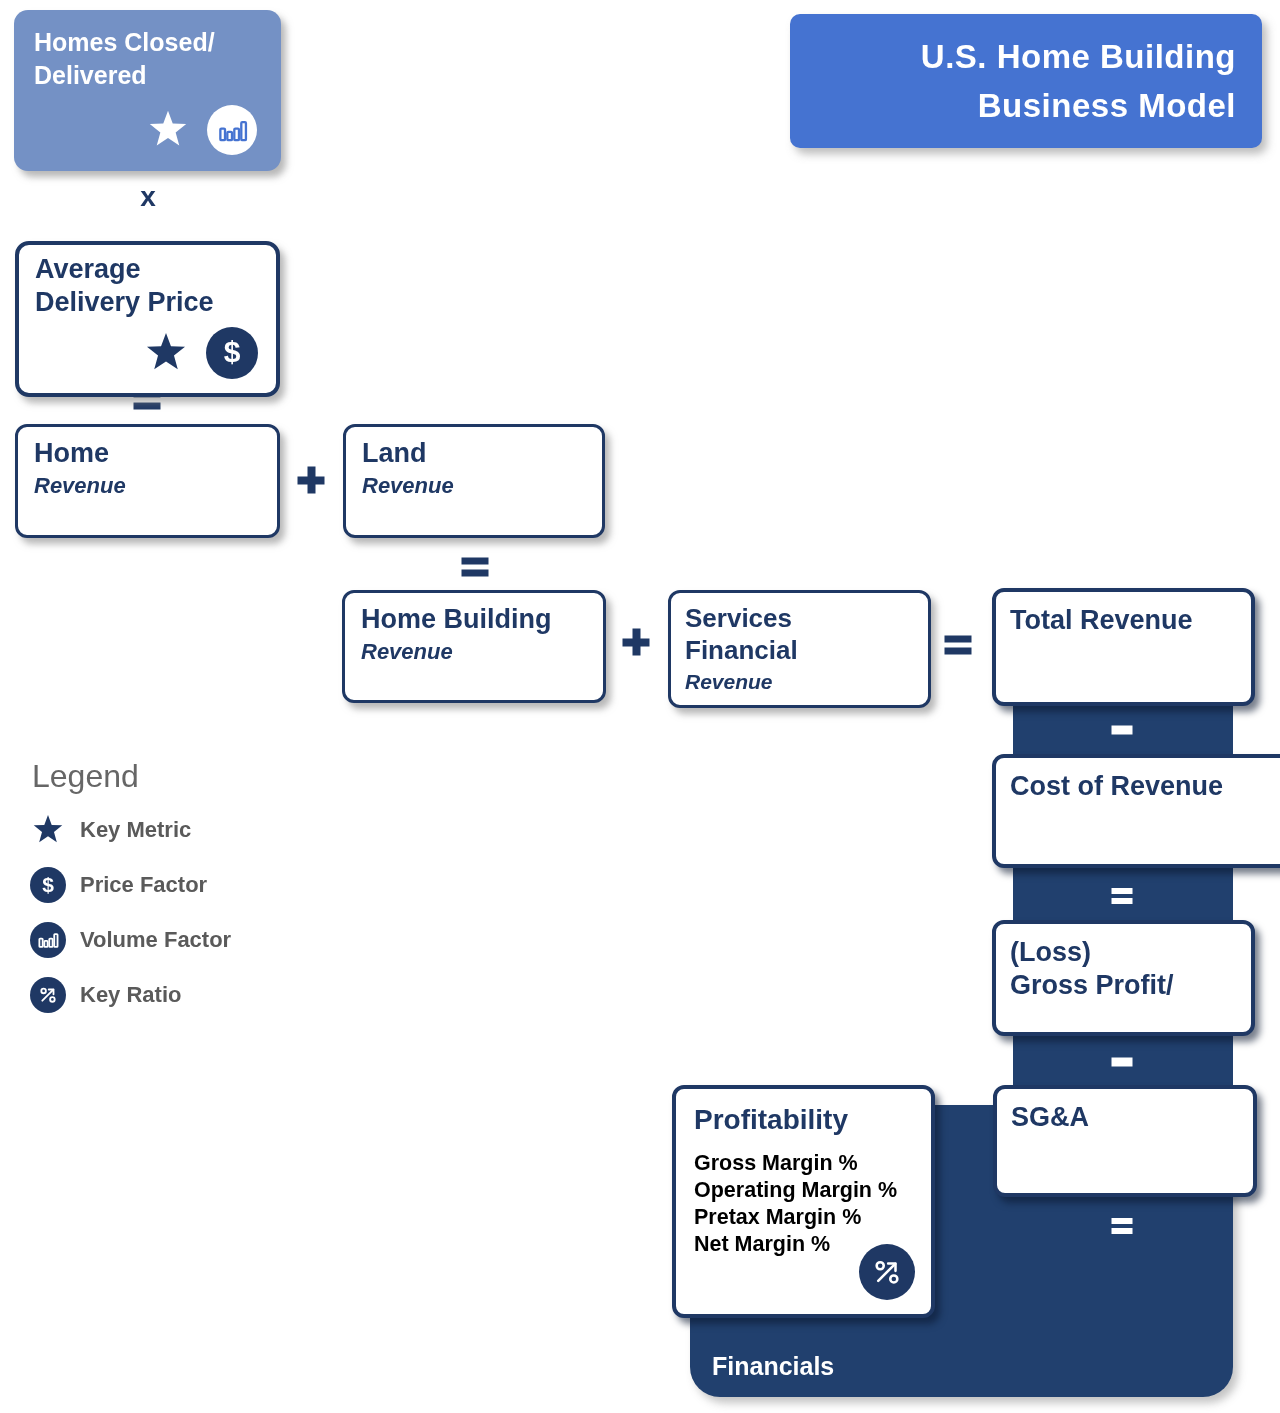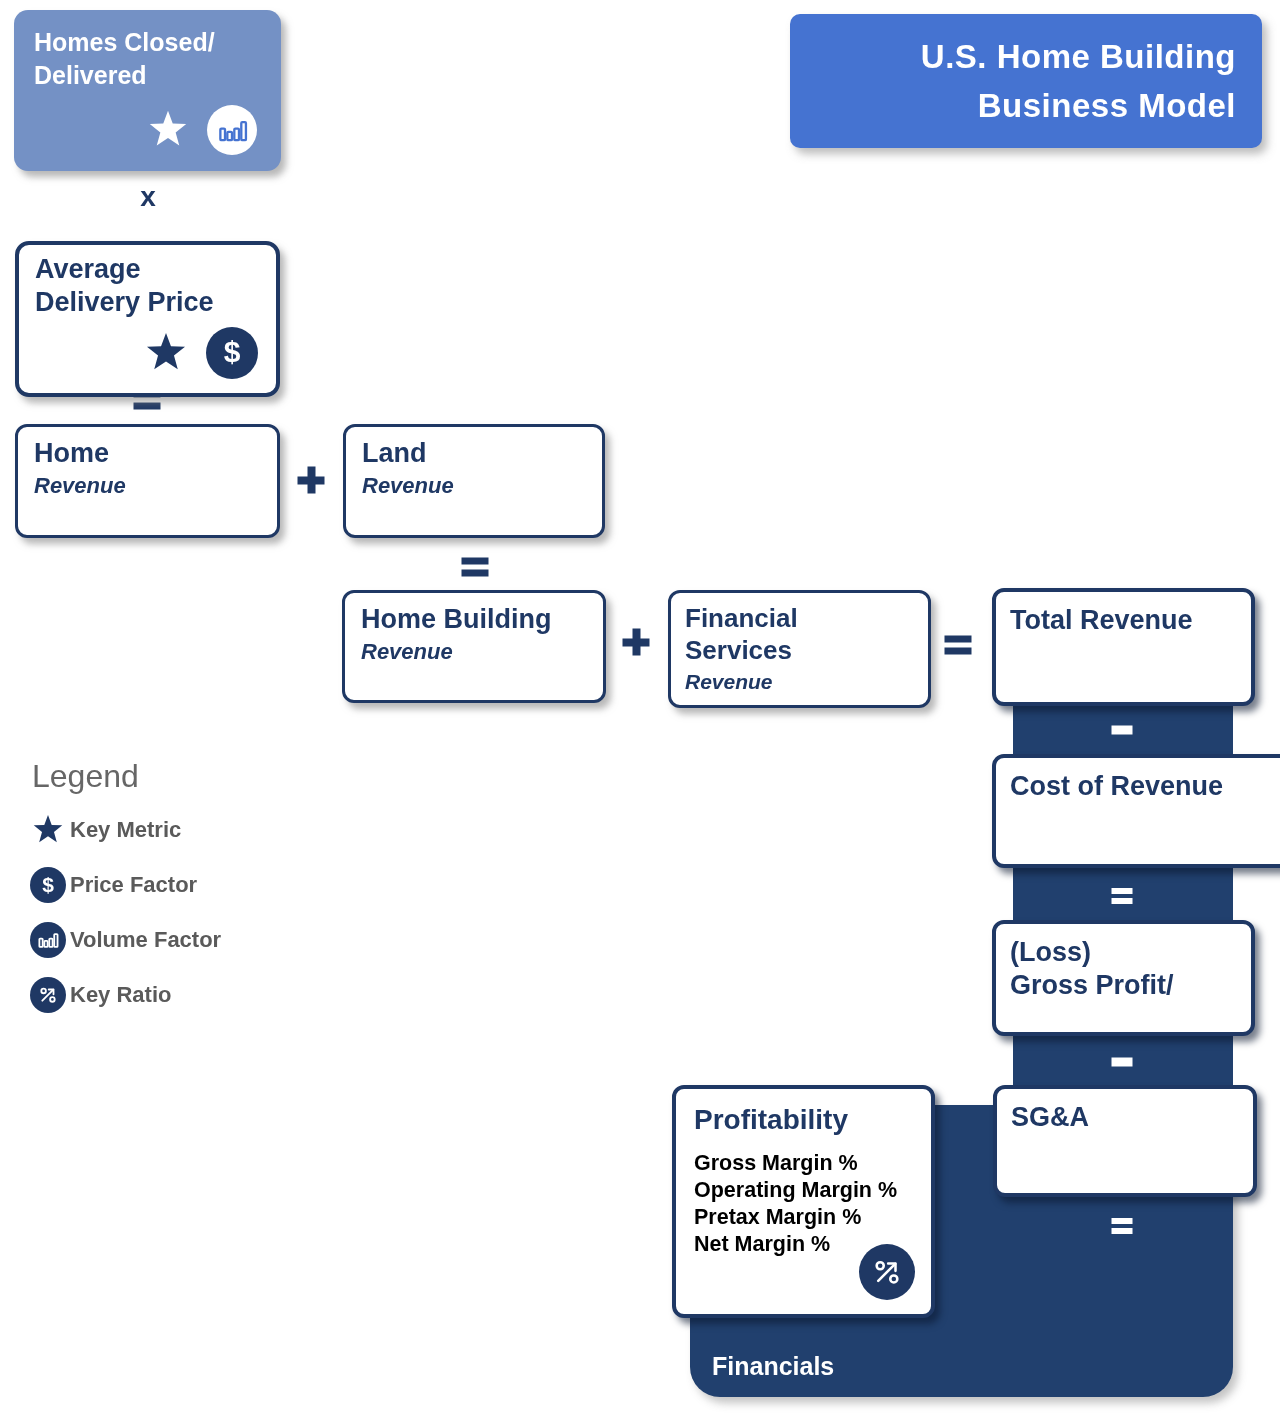--- a/index.html
+++ b/index.html
@@ -48,21 +48,21 @@
   .op-plus::before{content:"";position:absolute;left:0;top:10px;width:27px;height:7.5px;background:#1f3864;}
   .op-plus::after{content:"";position:absolute;left:10px;top:0;width:7.5px;height:27px;background:#1f3864;}
   
   .icon-row{position:absolute;display:flex;align-items:center;gap:16px;}
   .circle{border-radius:50%;display:flex;align-items:center;justify-content:center;flex:0 0 auto;}
   .circle.white{background:#fff;}
   .circle.navy{background:#1f3864;}
   .dollar-glyph{color:#fff;font-weight:bold;font-size:30px;line-height:1;transform:translateY(-1px);}
   
   .legend-title{font-size:32px;color:#666;font-weight:400;z-index:2;}
-  .legend-row{display:flex;align-items:center;gap:4px;z-index:2;}
+  .legend-row{display:flex;align-items:center;gap:14px;z-index:2;}
   .legend-row .lbl{font-size:22px;font-weight:bold;color:#5a5a5a;}
   .legend-circle{width:36px;height:36px;}
   
   .prof-items div{font-weight:bold;font-size:21.5px;line-height:1.26;color:#000000;}
 </style>
 </head>
 <body>
 
 <div id="stage">
 
@@ -131,22 +131,22 @@
 
   <div class="abs node" style="left:342px;top:590px;width:264px;height:113px;">
     <div class="name">Home Building</div>
     <div class="sub">Revenue</div>
   </div>
 
   <div class="abs op op-plus" style="left:636px;top:642px;" aria-label="+"></div>
 
   <div class="abs node" style="left:668px;top:590px;width:263px;height:118px;padding:10px 14px;">
     <div class="name sm">
+      <div>Services</div>
       <div>Financial</div>
-      <div>Services</div>
     </div>
     <div class="sub sm">Revenue</div>
   </div>
 
   <div class="abs op op-eq" style="left:958px;top:645px;" aria-label="="></div>
 
   <div class="abs node on-dark" style="left:992px;top:588px;width:263px;height:118px;border-width:4px;padding:12px 14px;">
     <div class="name">Total Revenue</div>
   </div>
 

